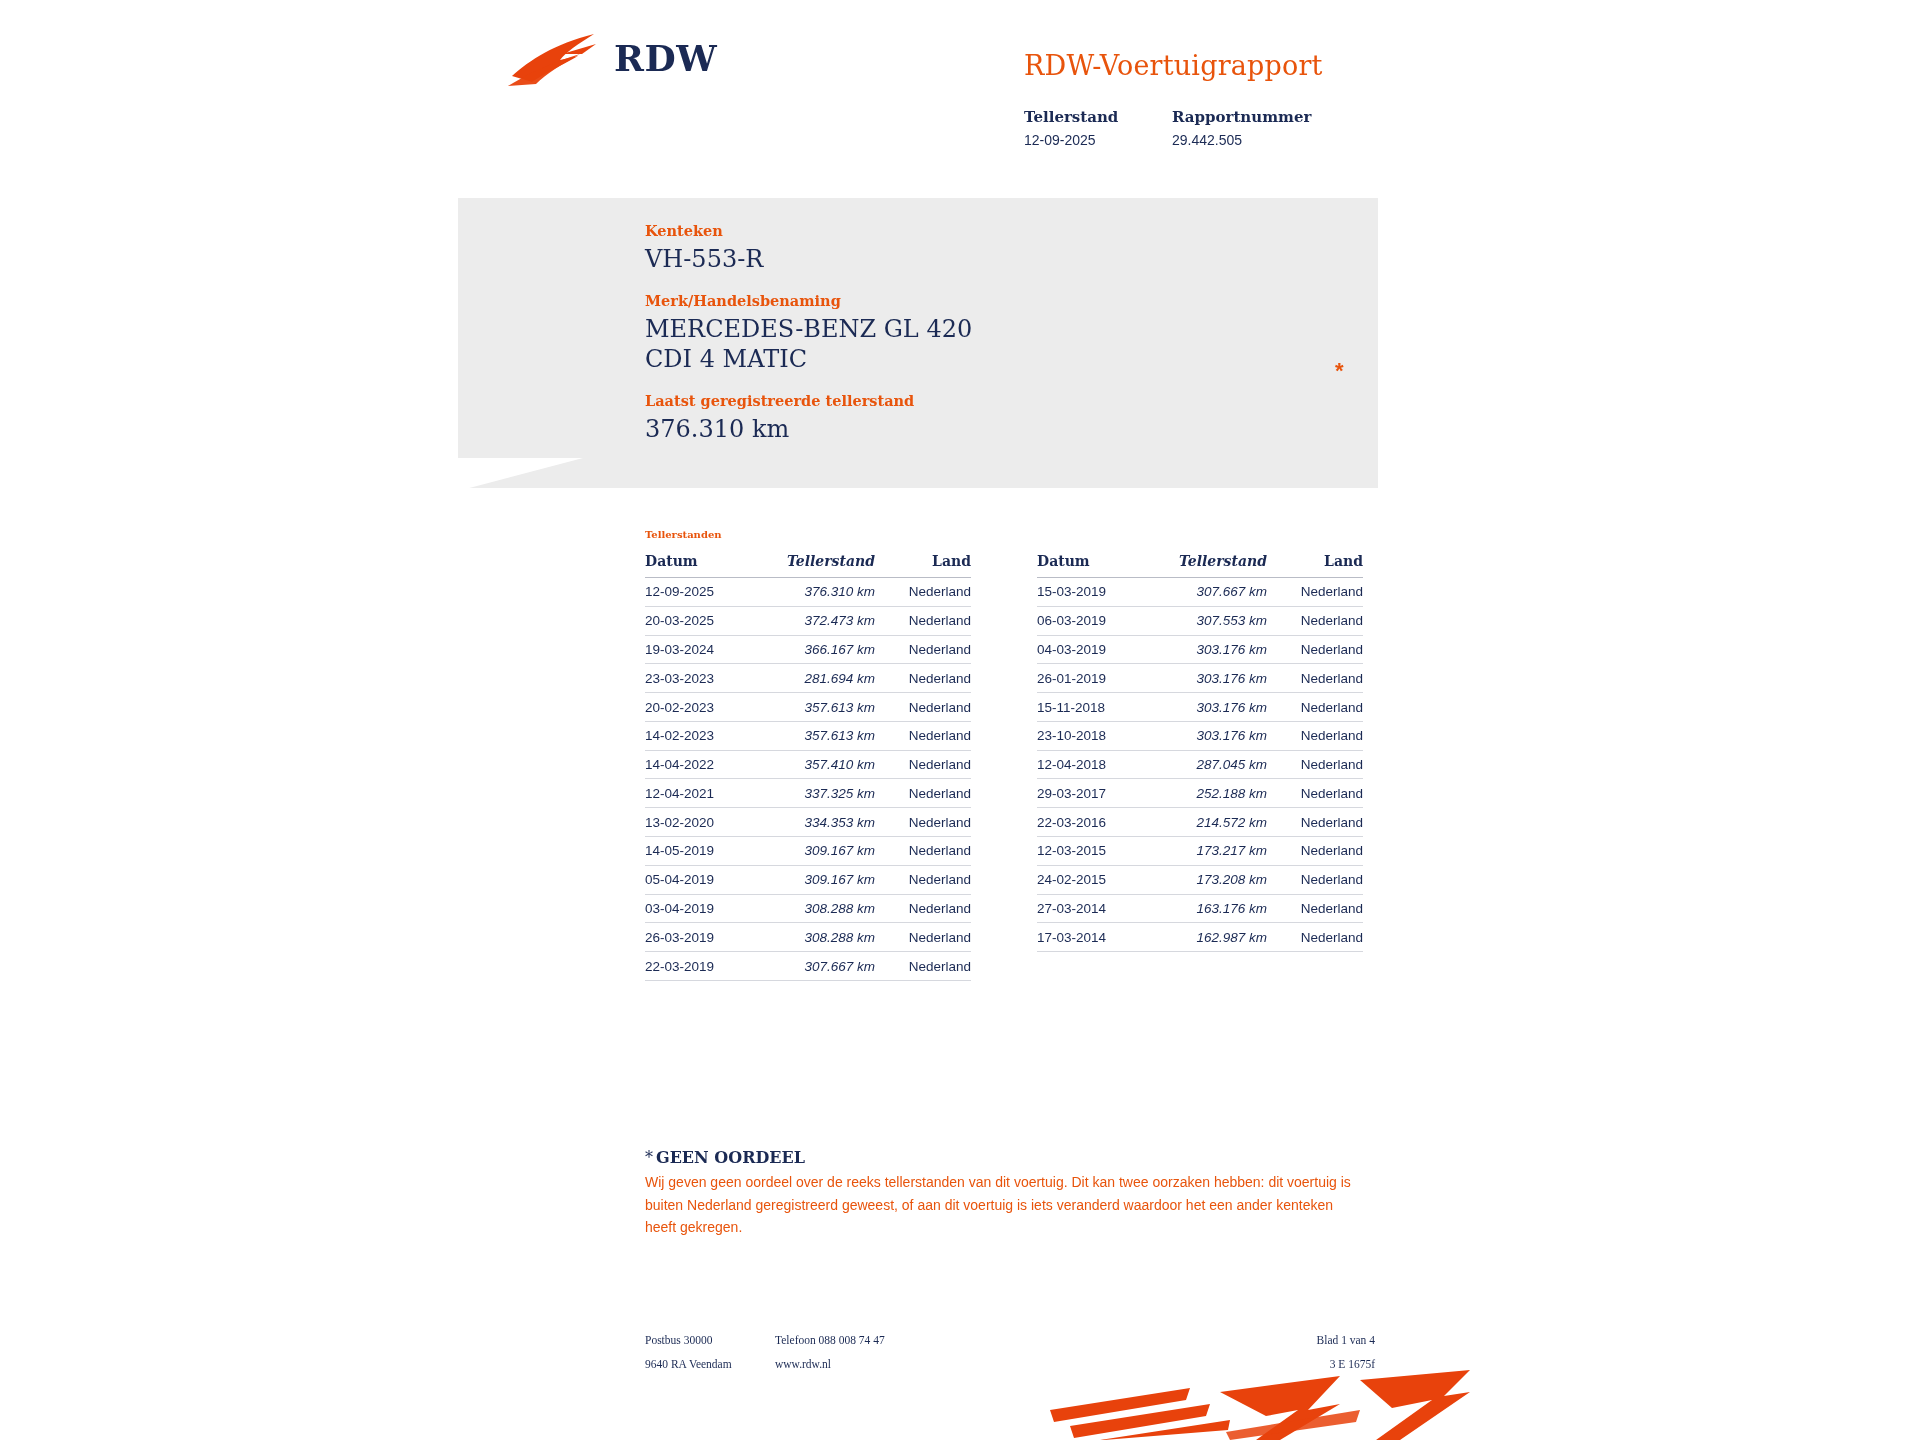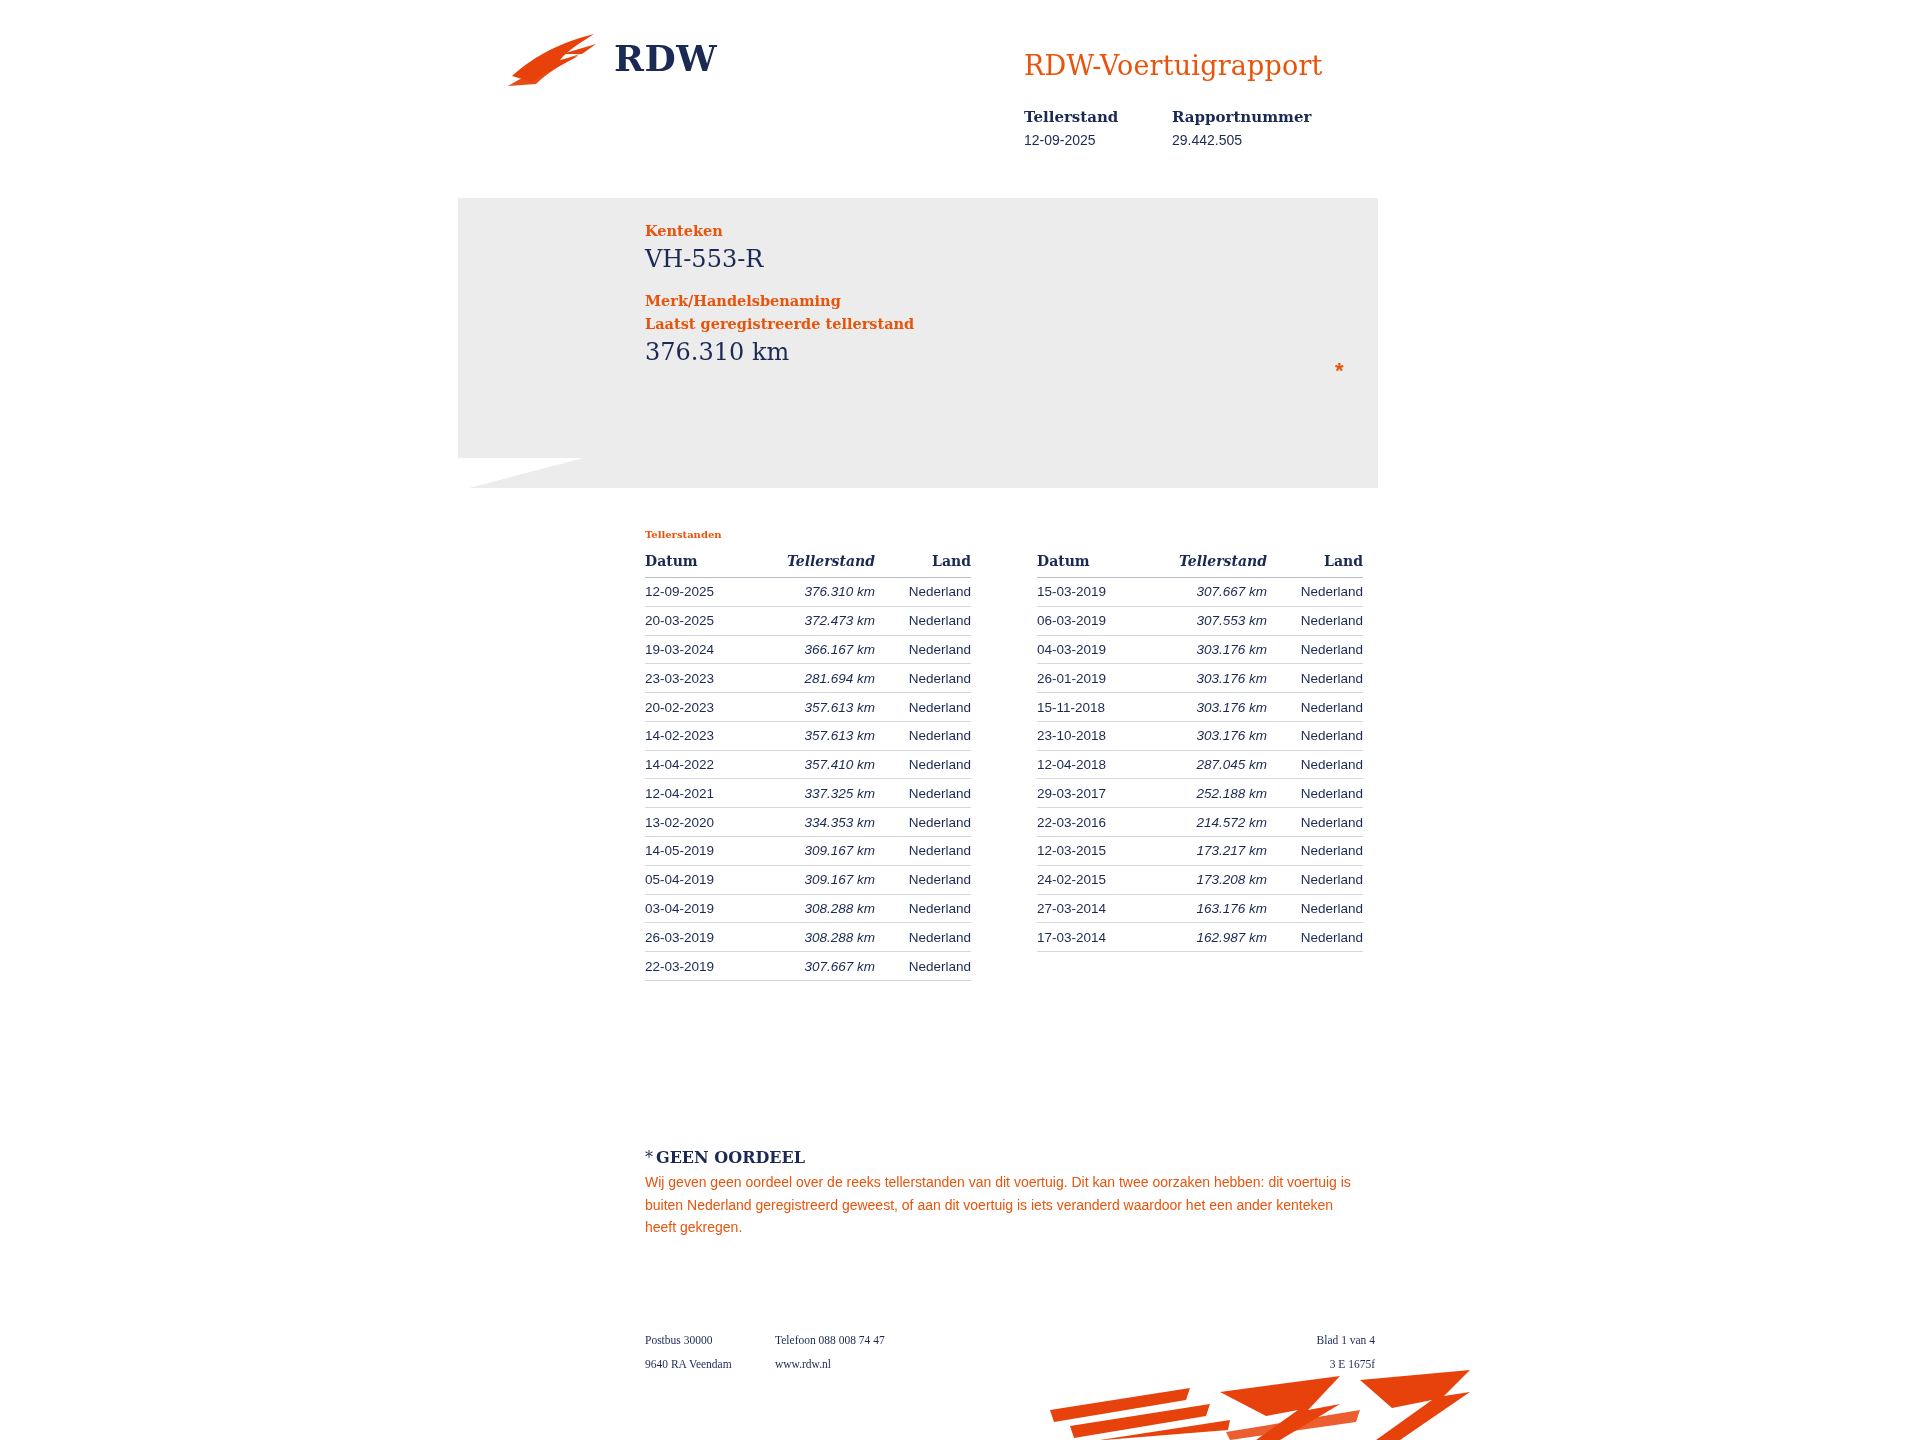--- a/index.html
+++ b/index.html
@@ -275,20 +275,21 @@
     </div>
   </div>
 
   <div class="panel"></div>
   <div class="panel-notch-inner"></div>
 
   <div class="panel-col-left">
     <div class="field-label">Kenteken</div>
     <div class="field-value">VH-553-R</div>
     <div class="field-label">Merk/Handelsbenaming</div>
+    <div class="field-value">MERCEDES-BENZ GL 420 CDI 4 MATIC</div>
     <div class="field-label">Laatst geregistreerde tellerstand</div>
     <div class="field-value">376.310 km</div>
   </div>
 
   <div class="verdict-asterisk">*</div>
 
   <div class="tables-title">Tellerstanden</div>
 
   <table class="meter left">
     <thead>

